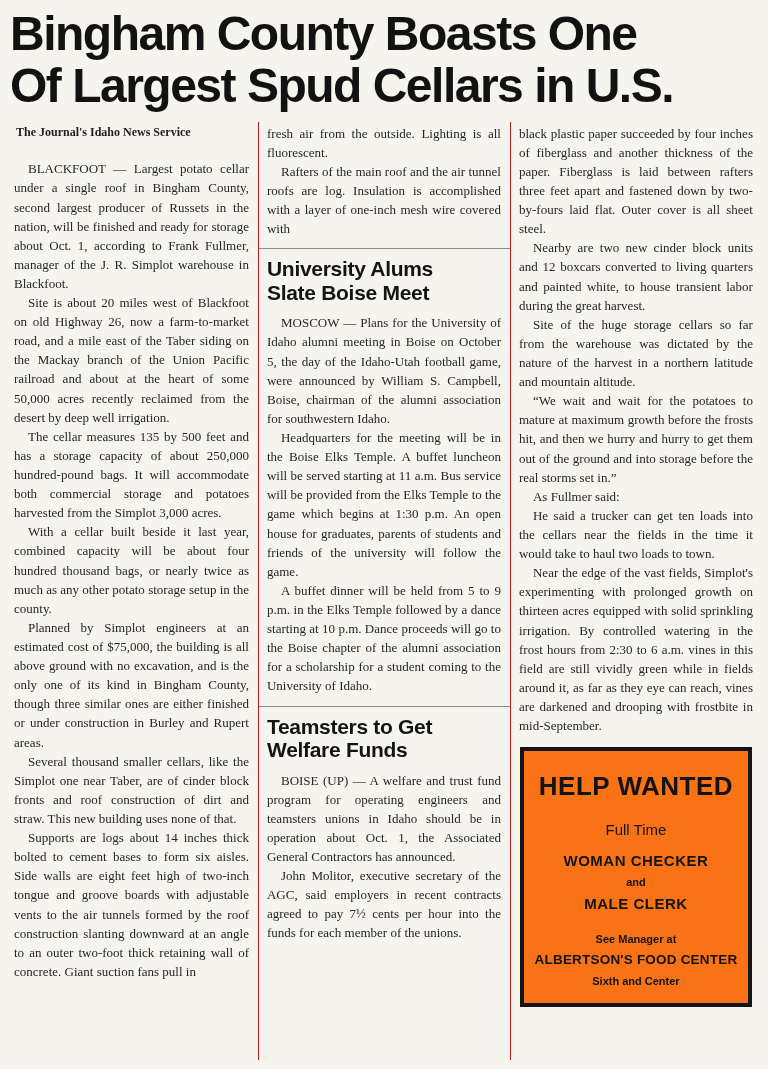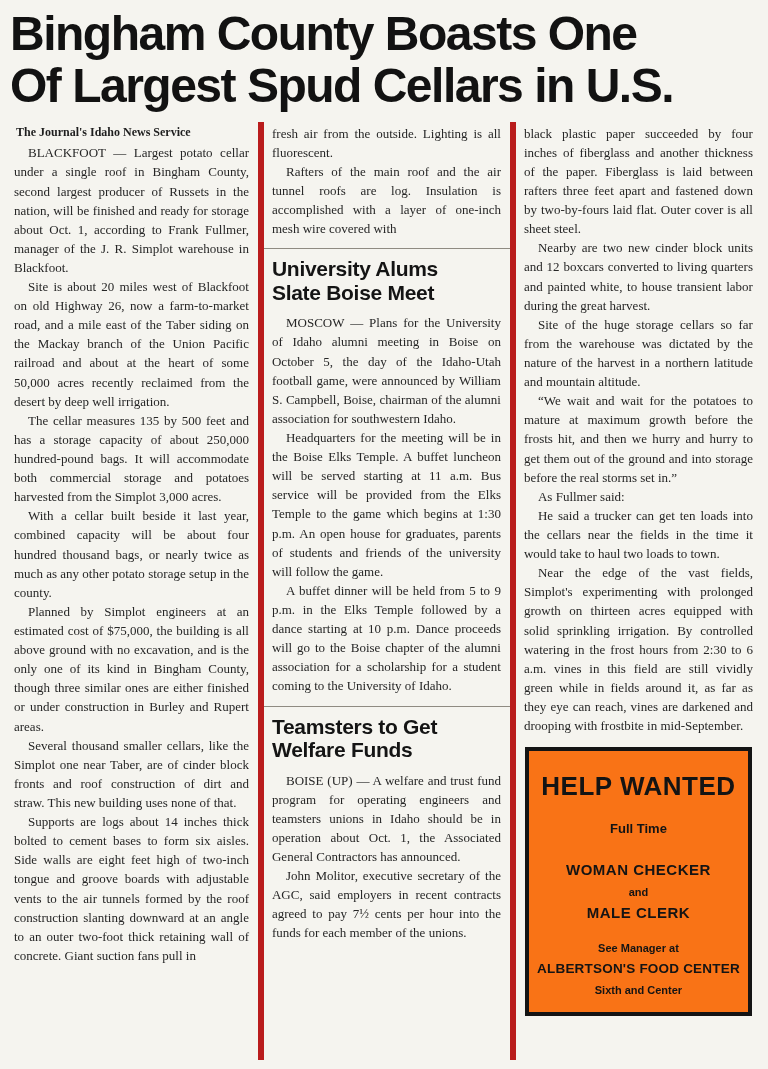--- a/index.html
+++ b/index.html
@@ -29,28 +29,28 @@
     overflow: hidden;
   }
   .col {
     width: 33.333%;
     padding: 2px 9px 0 8px;
     font-size: 13px;
     line-height: 1.47;
     text-align: justify;
     color: #262626;
   }
-  .col + .col { border-left: 6px solid #b91c1c; }
+  .col + .col { border-left: 1px solid #b91c1c; }
 
   .byline {
     font-weight: 700;
     font-size: 12px;
     text-indent: 2px;
     text-align: left;
-    margin-bottom: 2px;
+    margin-bottom: 18px;
     color: #1e1e1e;
   }
   p.body-para { text-indent: 14px; }
   p.no-indent { text-indent: 0; }
 
   .rule {
     border: none;
     border-top: 1px solid #8f8b82;
     margin: 10px -9px 8px -8px;
     height: 0;
@@ -70,21 +70,21 @@
   .ad-box {
     border: 4px solid #141414;
     margin: 12px 1px 0 1px;
     padding: 16px 6px 14px 6px;
     text-align: center;
     font-family: "Liberation Sans", sans-serif;
     color: #141414;
     background: #f97316;
   }
   .ad-title { font-size: 26px; font-weight: 700; letter-spacing: 0.5px; margin-bottom: 14px; }
-  .ad-subtitle { font-size: 13px; font-weight: 700; margin-bottom: 21px; }
+  .ad-subtitle { font-size: 15px; font-weight: 400; margin-bottom: 9px; }
   .ad-position { font-size: 15px; font-weight: 700; letter-spacing: 0.5px; }
   .ad-and { font-size: 11px; font-weight: 700; margin: 2px 0; }
   .ad-gap { height: 16px; }
   .ad-see { font-size: 11px; font-weight: 700; margin-bottom: 3px; }
   .ad-store { font-size: 13.5px; font-weight: 700; letter-spacing: 0.2px; margin-bottom: 3px; }
   .ad-address { font-size: 11px; font-weight: 700; }
 </style>
 </head>
 <body>
 

